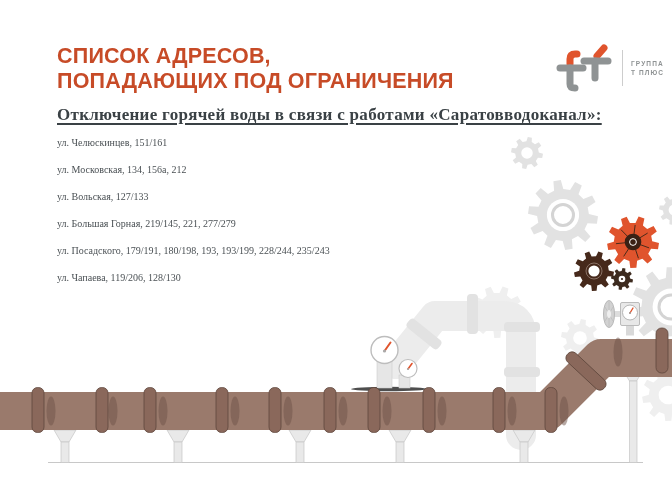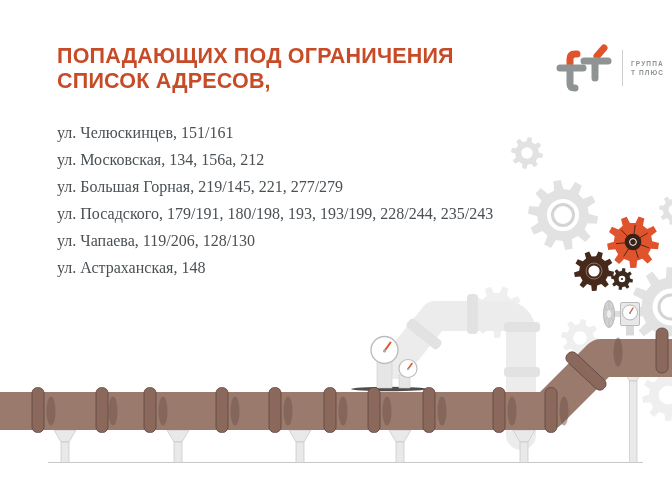--- a/index.html
+++ b/index.html
@@ -15,22 +15,22 @@
     color:var(--title-orange,#C74B27);
   }
   h1 span{display:block;white-space:nowrap;}
   h2{
     margin:11px 0 0 0;font-family:"Liberation Serif",serif;font-weight:700;
     font-size:17px;line-height:20px;letter-spacing:.3px;white-space:nowrap;
     color:var(--subtitle-dark,#3A4145);
     text-decoration:underline;text-decoration-thickness:1.5px;text-underline-offset:3px;
   }
   ol.addresses{
-    list-style:none;margin:25px 0 0 0;padding:0;
-    font-family:"Liberation Serif",serif;font-size:16px;
+    list-style:none;margin:4px 0 0 0;padding:0;
+    font-family:"Liberation Serif",serif;font-size:10px;
     color:var(--text-dark,#4A5054);
   }
   ol.addresses li{height:27px;display:flex;align-items:center;white-space:nowrap;}
   .logo{position:absolute;top:42px;right:8px;z-index:3;display:flex;align-items:center;}
   .logo-divider{width:1px;height:36px;background:#CDCDCD;margin:0 8px 0 6px;}
   .logo-label{display:flex;flex-direction:column;justify-content:center;}
   .logo-label span{
     font-family:"Liberation Sans",sans-serif;font-size:6.5px;line-height:9px;
     letter-spacing:1.1px;color:var(--logo-gray,#8F9394);font-weight:700;
   }
@@ -159,30 +159,31 @@
       <rect x="626" y="325.5" width="8" height="10" fill="#D9D9D9"></rect>
       <rect x="620.5" y="302.5" width="19" height="23" rx="1.5" fill="#E8E8E8" stroke="#BBBBBB" stroke-width="1"></rect>
       <circle cx="630" cy="312.5" r="7.5" fill="#FFFFFF" stroke="#B5B5B5" stroke-width="1"></circle>
       <path d="M630 313 L633 308" stroke="var(--accent-orange,#E0542D)" stroke-width="1.4" stroke-linecap="round"></path>
       <circle cx="630" cy="313" r="1" fill="#999999"></circle>
     </g>
   </svg>
 
   <header class="content">
     <h1>
+      <span>СПИСОК АДРЕСОВ,</span>
       <span>ПОПАДАЮЩИХ ПОД ОГРАНИЧЕНИЯ</span>
-      <span>СПИСОК АДРЕСОВ,</span>
     </h1>
+    <h2>Отключение горячей воды в связи с работами «Саратовводоканал»:</h2>
     <ol class="addresses">
       <li>ул. Челюскинцев, 151/161</li>
       <li>ул. Московская, 134, 156а, 212</li>
+      <li>ул. Вольская, 127/133</li>
       <li>ул. Большая Горная, 219/145, 221, 277/279</li>
       <li>ул. Посадского, 179/191, 180/198, 193, 193/199, 228/244, 235/243</li>
       <li>ул. Чапаева, 119/206, 128/130</li>
-      <li>ул. Астраханская, 148</li>
     </ol>
   </header>
 
   <div class="logo">
     <svg width="60" height="52" viewBox="0 0 60 52" xmlns="http://www.w3.org/2000/svg">
       <g fill="none" stroke-linecap="round" stroke-width="7">
         <path d="M14 22 V17 Q14 12 19 12 H21" stroke="var(--accent-orange,#E0542D)"></path>
         <path d="M4 26 H27" stroke="var(--logo-gray,#8F9394)"></path>
         <path d="M14 26 V42 Q14 46 19 46" stroke="var(--logo-gray,#8F9394)"></path>
         <path d="M41 14 L48 6" stroke="var(--accent-orange,#E0542D)"></path>

